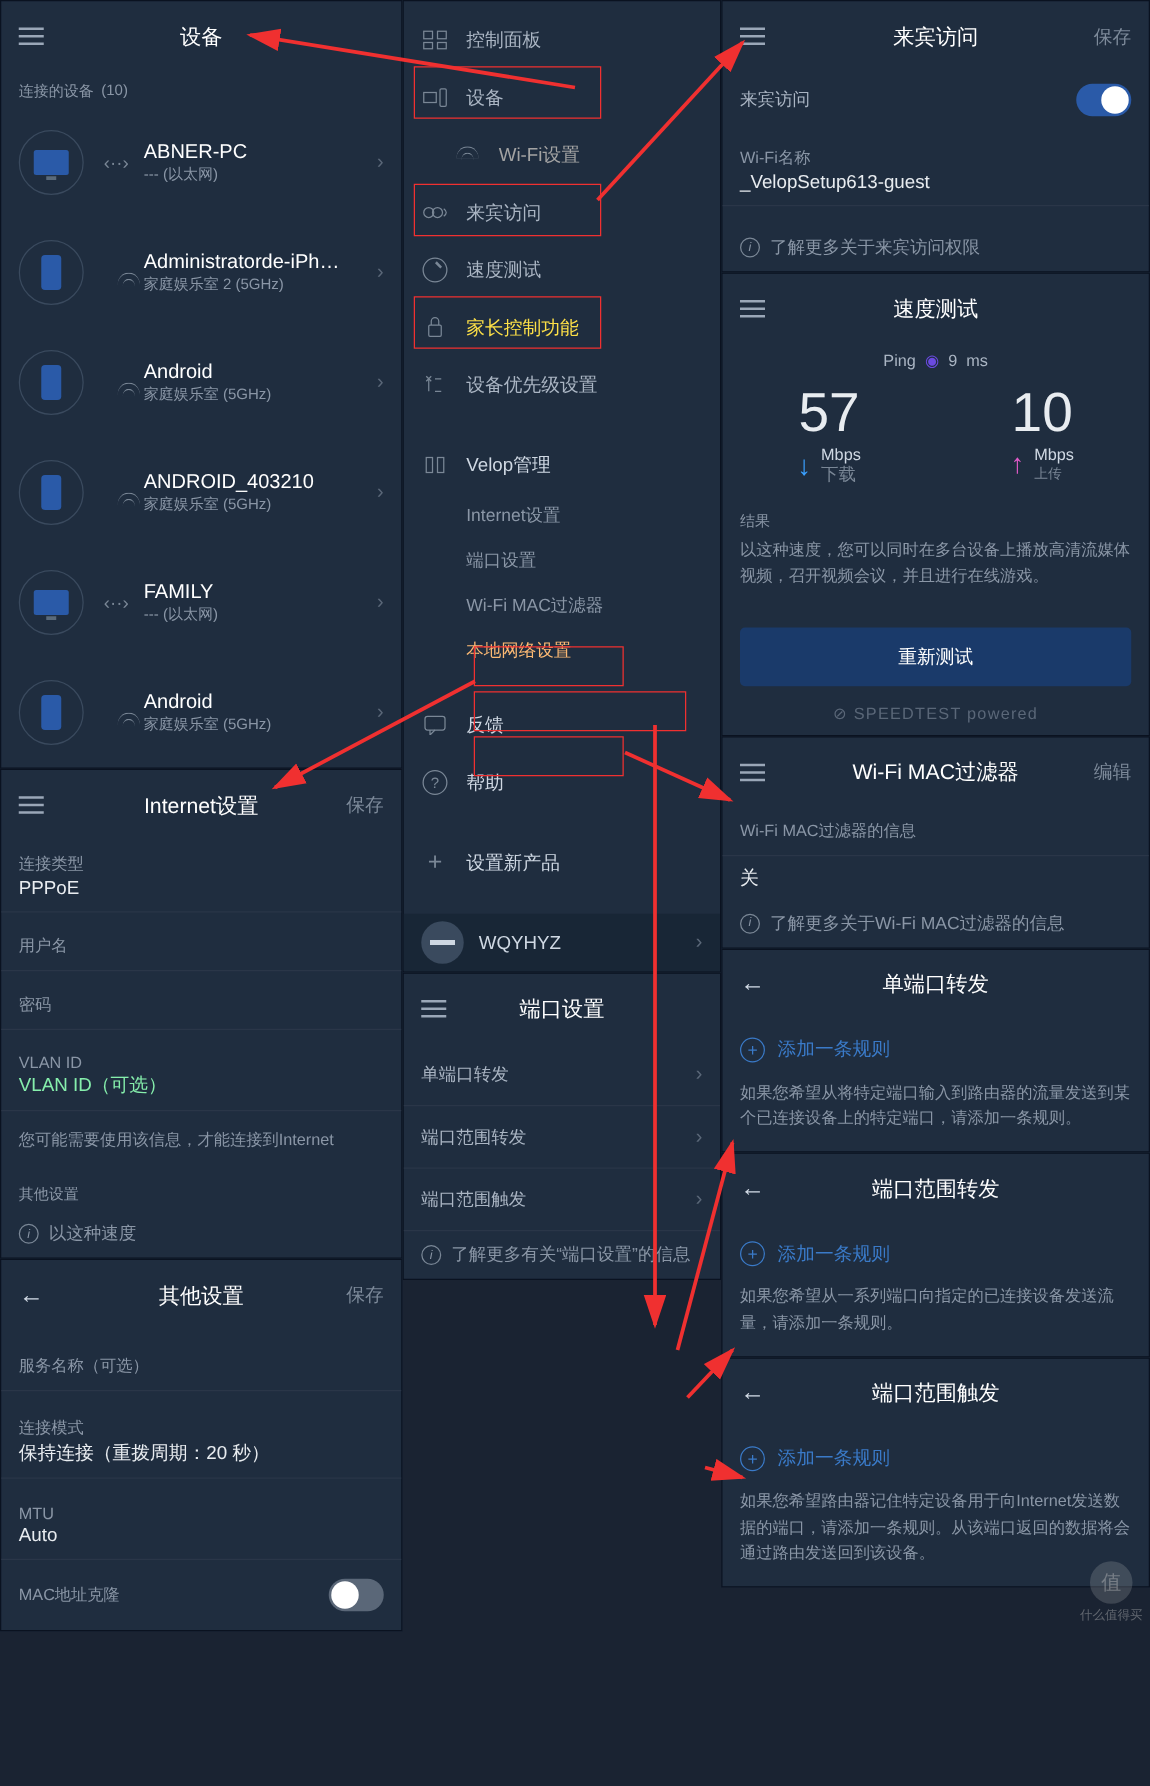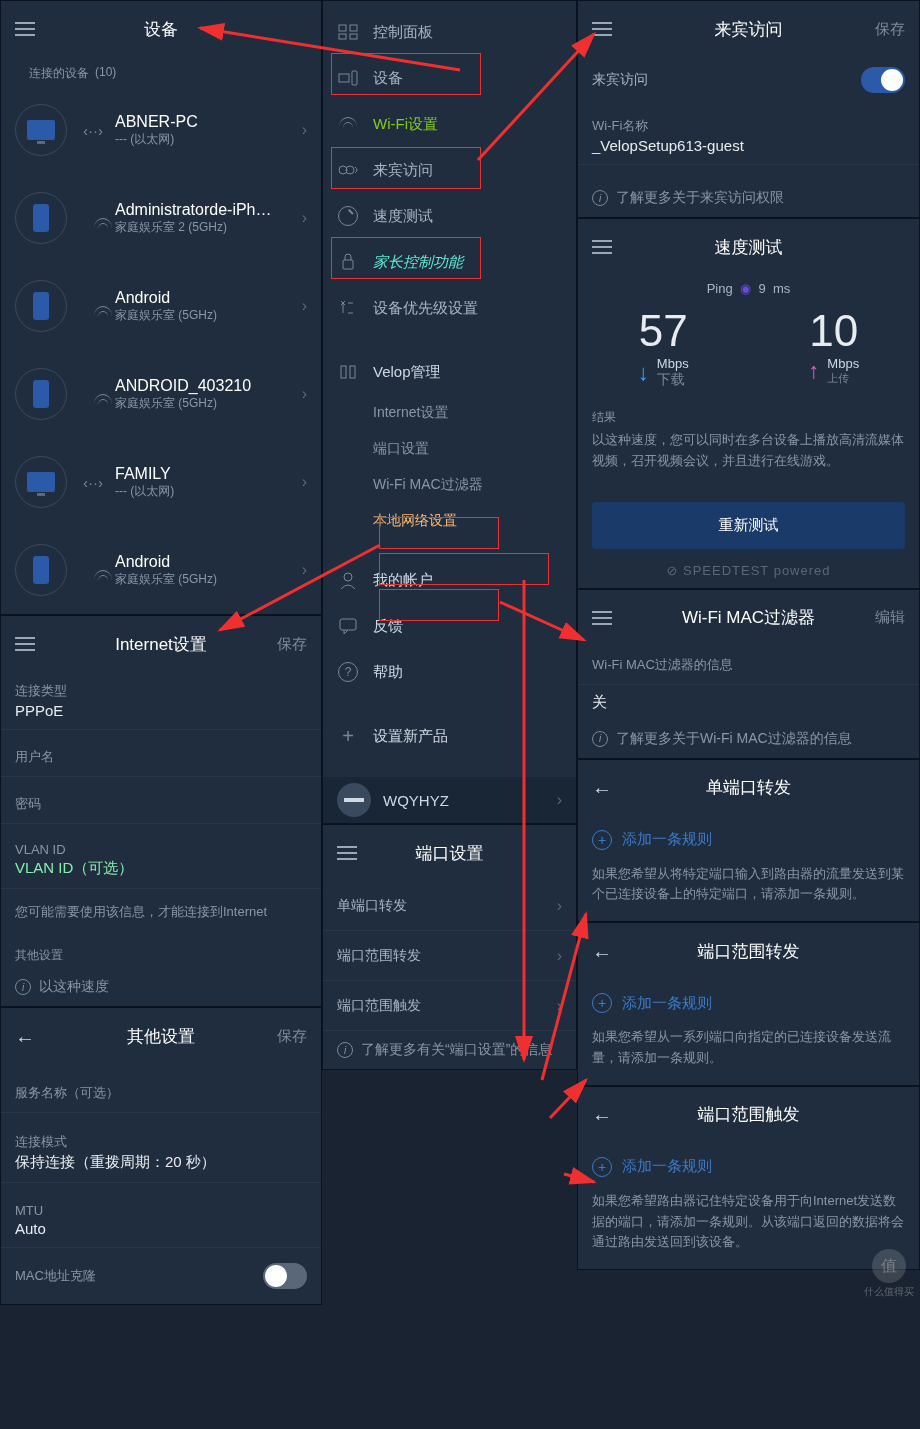--- a/index.html
+++ b/index.html
@@ -57,21 +57,21 @@
 
   <div class="panel" style="position:relative">
     <div class="hdr">
       <div class="bars">
             <span></span>
             <span></span>
             <span></span>
           </div>
       <div class="hdr-title">设备</div>
     </div>
-    <div style="display:flex; gap:6px; padding:8px 28px 4px; font-size:12px; color:#8a96a6;">
+    <div style="display:flex; gap:6px; padding:8px 14px 4px; font-size:12px; color:#8a96a6;">
       <span>连接的设备</span>
       <span>(10)</span>
     </div>
     <div id="devlist">
           <div class="row h88">
             <div class="icon-circ">
               <div class="monitor"></div>
             </div>
   <div style="width:24px;text-align:center;color:#7a8796;margin-right:10px">‹··›</div>
   <div style="flex:1">
@@ -210,21 +210,21 @@
           </div>
           <div class="row" style="color: rgb(170, 181, 195);">
             <div class="midicon">
               <svg width="20" height="16">
                 <rect x="1" y="4" width="10" height="8" stroke="#7a8796" fill="none"></rect>
                 <rect x="14" y="1" width="5" height="14" rx="1" stroke="#7a8796" fill="none"></rect>
               </svg>
             </div>
             <span>设备</span>
           </div>
-          <div class="row" style="color: #84cc16;">
+          <div class="row" style="color: #a3a3a3; margin-left: 26px;">
             <div class="midicon">
               <span class="wifi-arc"></span>
             </div>
             <span>Wi-Fi设置</span>
           </div>
           <div class="row" style="color: rgb(170, 181, 195);">
             <div class="midicon">
               <svg width="22" height="16">
                 <circle cx="6" cy="8" r="4" stroke="#7a8796" fill="none"></circle>
                 <circle cx="13" cy="8" r="4" stroke="#7a8796" fill="none"></circle>
@@ -234,21 +234,21 @@
             <span>来宾访问</span>
           </div>
           <div class="row" style="color: rgb(170, 181, 195);">
             <div class="midicon">
               <span class="dot-circ" style="position:relative">
                 <span style="position:absolute;width:6px;height:1.5px;background:#7a8796;top:4px;left:9px;transform:rotate(45deg)"></span>
               </span>
             </div>
             <span>速度测试</span>
           </div>
-          <div class="row" style="color: #5eead4; font-style: italic;">
+          <div class="row" style="color: #fde047;">
             <div class="midicon">
               <svg width="16" height="18">
                 <rect x="3" y="7" width="10" height="9" rx="1" stroke="#7a8796" fill="none"></rect>
                 <path d="M5 7 V4 a3 3 0 0 1 6 0 V7" stroke="#7a8796" fill="none"></path>
               </svg>
             </div>
             <span>家长控制功能</span>
           </div>
           <div class="row" style="color: rgb(170, 181, 195);">
             <div class="midicon">
@@ -270,29 +270,20 @@
           </div>
           <span>Velop管理</span>
         </div>
     <div id="sublist" style="padding-left:36px">
           <div class="row" style="height: 36px; font-size: 14px; color: rgb(138, 150, 166);">Internet设置</div>
           <div class="row" style="height: 36px; font-size: 14px; color: rgb(138, 150, 166);">端口设置</div>
           <div class="row" style="height: 36px; font-size: 14px; color: rgb(138, 150, 166);">Wi-Fi MAC过滤器</div>
           <div class="row" style="height: 36px; font-size: 14px; color: #fdba74;">本地网络设置</div>
         </div>
     <div style="height:18px"></div>
-    <div class="row">
-          <div class="midicon">
-            <svg width="18" height="18">
-              <circle cx="9" cy="6" r="4" stroke="#7a8796" fill="none"></circle>
-              <path d="M2 18 Q9 10 16 18" stroke="#7a8796" fill="none"></path>
-            </svg>
-          </div>
-          <span>我的帐户</span>
-        </div>
     <div class="row">
           <div class="midicon">
             <svg width="18" height="16">
               <rect x="1" y="1" width="16" height="11" rx="2" stroke="#7a8796" fill="none"></rect>
               <path d="M5 12 L5 16 L9 12" stroke="#7a8796" fill="none"></path>
             </svg>
           </div>
           <span>反馈</span>
         </div>
     <div class="row">

